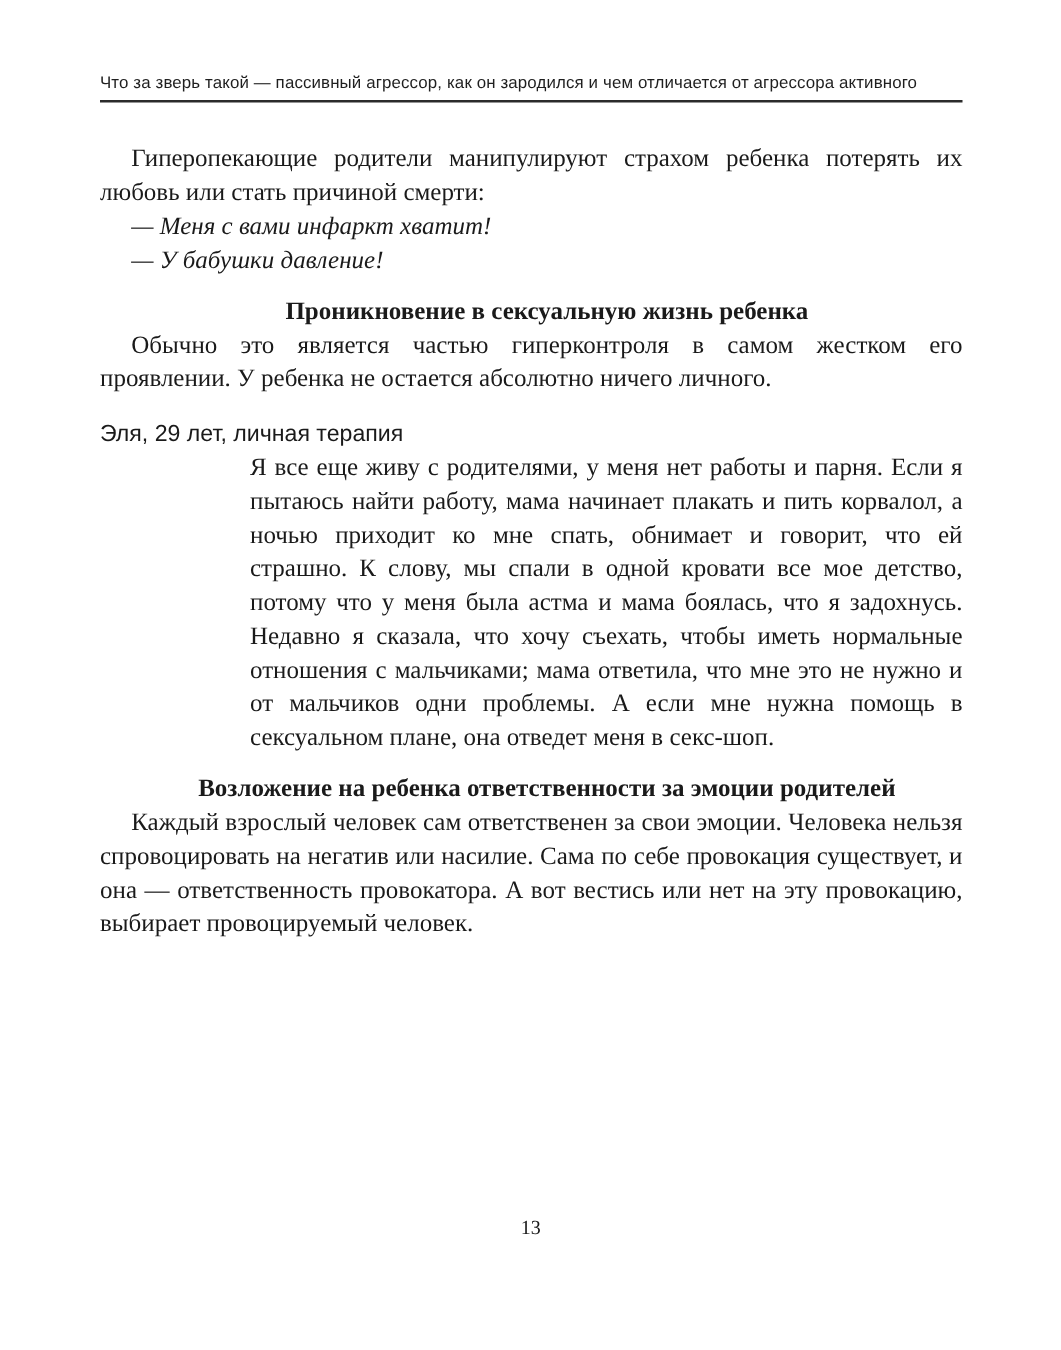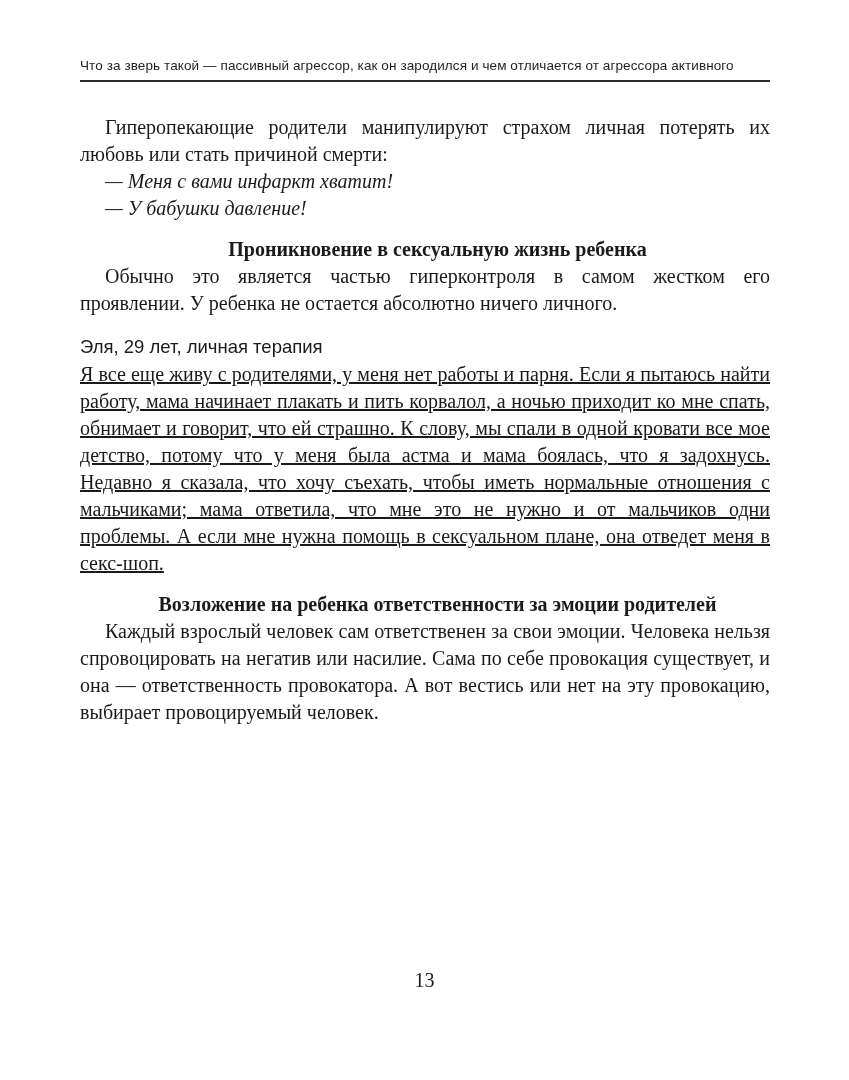--- a/index.html
+++ b/index.html
@@ -58,49 +58,49 @@
   .case-heading {
     margin: 18px 0 2px 0;
     font-family: "Liberation Sans", sans-serif;
     font-size: 18.5px;
     line-height: 24px;
     font-weight: normal;
     text-indent: 0;
     text-align: left;
   }
   .case-block {
+    margin-left: 120px;
     text-align: justify;
     hyphens: auto;
-    text-decoration: underline;
     -webkit-hyphens: auto;
   }
   .page-number {
     position: absolute;
     left: 0;
     right: 0;
     bottom: 76px;
     text-align: center;
     font-family: "Liberation Serif", serif;
-    font-size: 20px;
+    font-size: 16px;
     color: #1a1a1a;
   }
 </style>
 </head>
 <body>
 
 <div class="page">
 
   <header>
     <div class="running-head">Что за зверь такой — пассивный агрессор, как он зародился и чем отличается от агрессора активного</div>
     <div class="head-rule"></div>
   </header>
 
   <main class="body-text">
 
-    <p>Гиперопекающие родители манипулируют страхом личная потерять их любовь или стать причиной смерти:</p>
+    <p>Гиперопекающие родители манипулируют страхом ребенка потерять их любовь или стать причиной смерти:</p>
 
     <p class="quote">— Меня с вами инфаркт хватит!</p>
 
     <p class="quote">— У бабушки давление!</p>
 
 
 
     <h2 class="sub-heading">Проникновение в сексуальную жизнь ребенка</h2>
 
     <p>Обычно это является частью гиперконтроля в самом жестком его проявлении. У ребенка не остается абсолютно ничего личного.</p>

